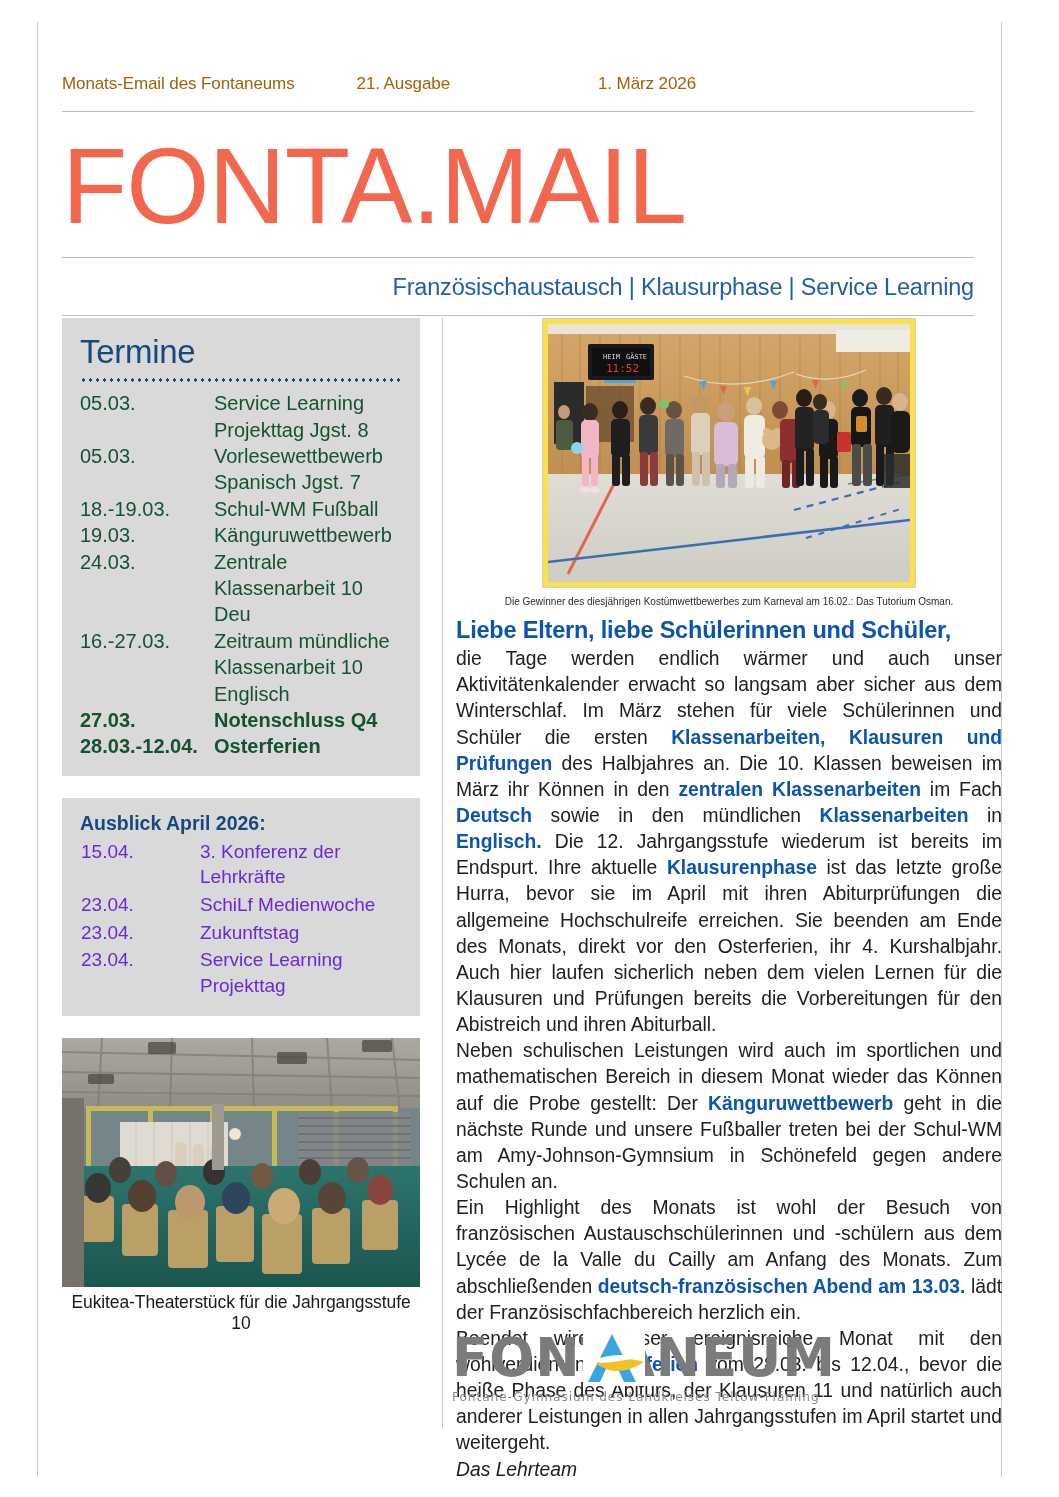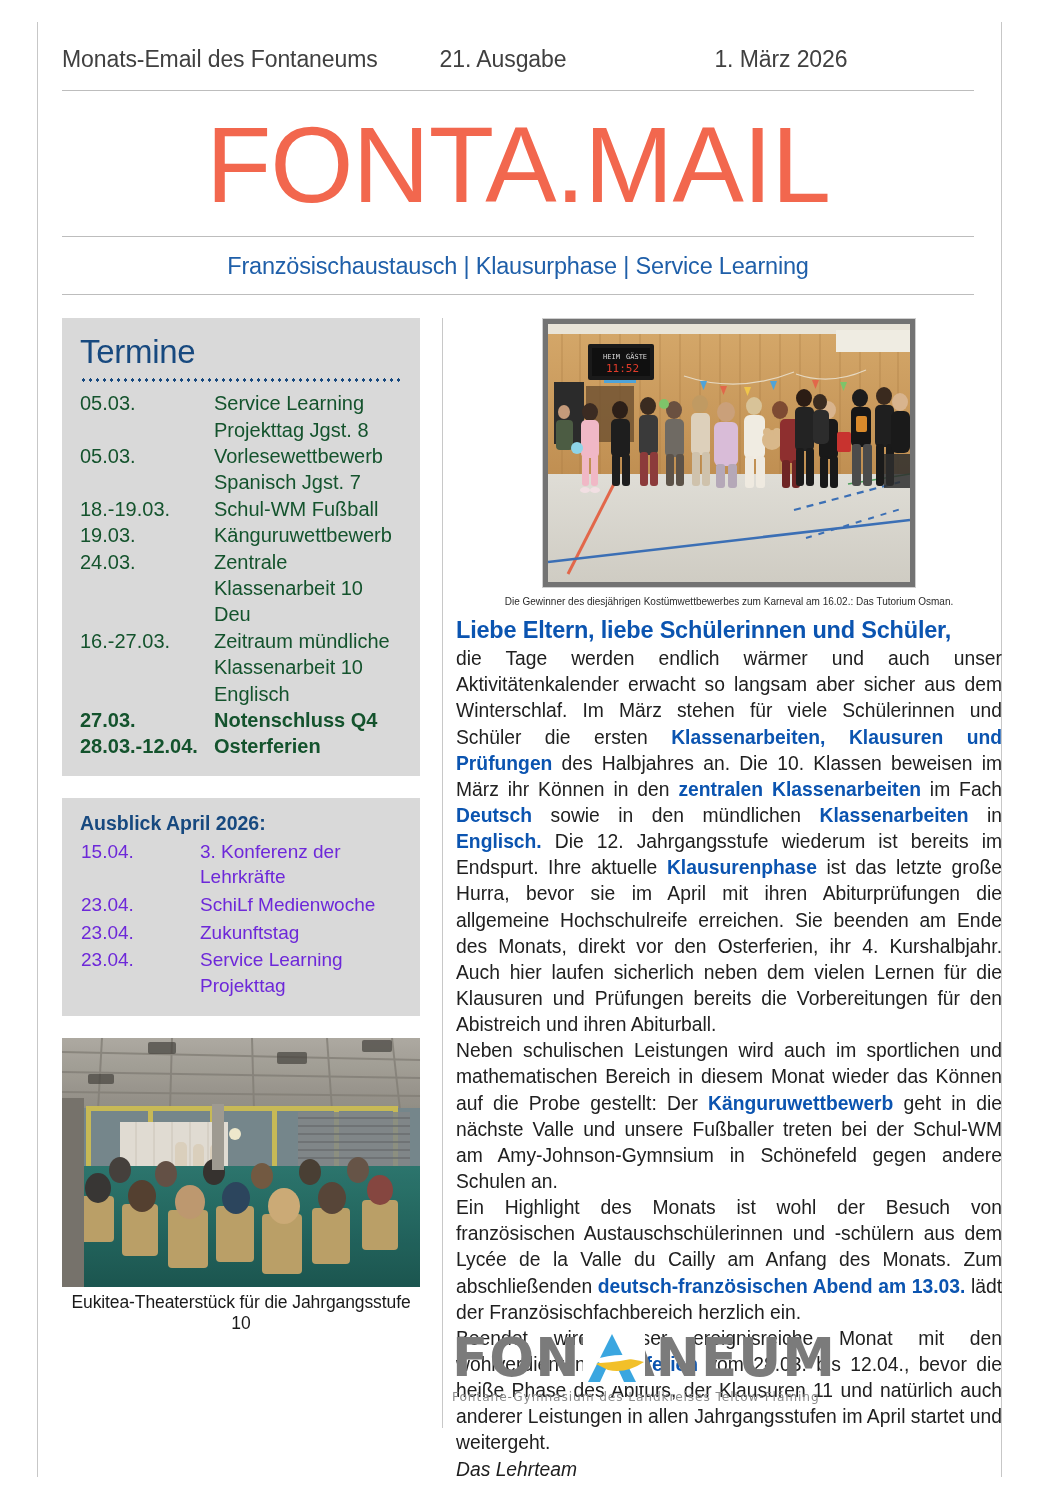--- a/index.html
+++ b/index.html
@@ -39,52 +39,53 @@
   
   .masthead {
     position: absolute;
     left: 62px;
     top: 46px;
     width: 912px;
   }
   .masthead-row {
     display: flex;
     align-items: baseline;
-    color: #404040;
-    font-size: 23px;
+    color: #a16207;
+    font-size: 17px;
     letter-spacing: -0.1px;
+    margin-top: 28px;
   }
   .mh-issue   { margin-left: 62px; }
   .mh-date    { margin-left: 148px; }
 
   .rule-thin {
     height: 1px;
     background: #bdbdbd;
     margin-top: 17px;
   }
 
   .wordmark {
-    text-align: center;
+    text-align: left;
     color: #F2674E;
     font-size: 107px;
     line-height: 1.02;
     letter-spacing: -1px;
     font-weight: 300;
     margin-top: 20px;
     white-space: nowrap;
   }
 
   .rule-thin2 {
     height: 1px;
     background: #bdbdbd;
     margin-top: 16px;
   }
 
   .subtitle {
-    text-align: center;
+    text-align: right;
     color: #1f5fa9;
     font-size: 23.5px;
     margin-top: 16px;
     letter-spacing: -0.2px;
   }
 
   .rule-thin3 {
     height: 1px;
     background: #bdbdbd;
     margin-top: 14px;
@@ -178,21 +179,21 @@
     top: 318px;
     width: 546px;
   }
 
   .photo-top {
     width: 374px;
     height: 270px;
     margin: 0 auto;
     border: 1px solid #cfcfcf;
     padding: 5px;
-    background: #737373;
+    background: #fde047;
     box-sizing: border-box;
     position: relative;
   }
   .photo-top-inner { width:100%; height:100%; position:relative; overflow:hidden; }
 
   .caption-top {
     color: #2a2a2a;
     font-size: 10px;
     text-align: center;
     line-height: 1.32;
@@ -601,21 +602,21 @@
       </svg>
     </div>
   </div>
 
   <div class="caption-top">Die Gewinner des diesjährigen Kostümwettbewerbes zum Karneval am 16.02.: Das Tutorium Osman.</div>
 
   <div class="letter-head">Liebe Eltern, liebe Schülerinnen und Schüler,</div>
 
   <div class="letter" id="letter-body">
       <p><span>die Tage werden endlich wärmer und auch unser Aktivitätenkalender erwacht so langsam aber sicher aus dem Winterschlaf. Im März stehen für viele Schülerinnen und Schüler die ersten </span><b>Klassenarbeiten, Klausuren und Prüfungen</b><span> des Halbjahres an. Die 10. Klassen beweisen im März ihr Können in den </span><b>zentralen Klassenarbeiten</b><span> im Fach </span><b>Deutsch</b><span> sowie in den mündlichen </span><b>Klassenarbeiten</b><span> in </span><b>Englisch.</b><span> Die 12. Jahrgangsstufe wiederum ist bereits im Endspurt. Ihre aktuelle </span><b>Klausurenphase</b><span> ist das letzte große Hurra, bevor sie im April mit ihren Abiturprüfungen die allgemeine Hochschulreife erreichen. Sie beenden am Ende des Monats, direkt vor den Osterferien, ihr 4. Kurshalbjahr. Auch hier laufen sicherlich neben dem vielen Lernen für die Klausuren und Prüfungen bereits die Vorbereitungen für den Abistreich und ihren Abiturball.</span></p>
-      <p><span>Neben schulischen Leistungen wird auch im sportlichen und mathematischen Bereich in diesem Monat wieder das Können auf die Probe gestellt: Der  </span><b>Känguruwettbewerb</b><span> geht in die nächste Valle und unsere Fußballer treten bei der Schul-WM am Amy-Johnson-Gymnsium in Schönefeld gegen andere Schulen an.</span></p>
+      <p><span>Neben schulischen Leistungen wird auch im sportlichen und mathematischen Bereich in diesem Monat wieder das Können auf die Probe gestellt: Der  </span><b>Känguruwettbewerb</b><span> geht in die nächste Runde und unsere Fußballer treten bei der Schul-WM am Amy-Johnson-Gymnsium in Schönefeld gegen andere Schulen an.</span></p>
       <p><span>Ein Highlight des Monats ist wohl der Besuch von französischen Austauschschülerinnen und -schülern aus dem Lycée de la Valle du Cailly am Anfang des Monats. Zum abschließenden </span><b>deutsch-französischen Abend am 13.03.</b><span> lädt der Französischfachbereich herzlich ein.</span></p>
       <p><span>Beendet wird dieser ereignisreiche Monat mit den wohlverdienten </span><b>Osterferien</b><span> vom 28.03. bis 12.04., bevor die heiße Phase des Abiturs, der Klausuren 11 und natürlich auch anderer Leistungen in allen Jahrgangsstufen im April startet und weitergeht.</span></p>
       <p class="last"><i>Das Lehrteam</i></p>
     </div>
 </div>
 
 <div class="logo-wrap">
   <div class="logo-mark">
     <div class="logo-word">FONTANEUM</div>
     <div class="logo-a-cover"></div>

